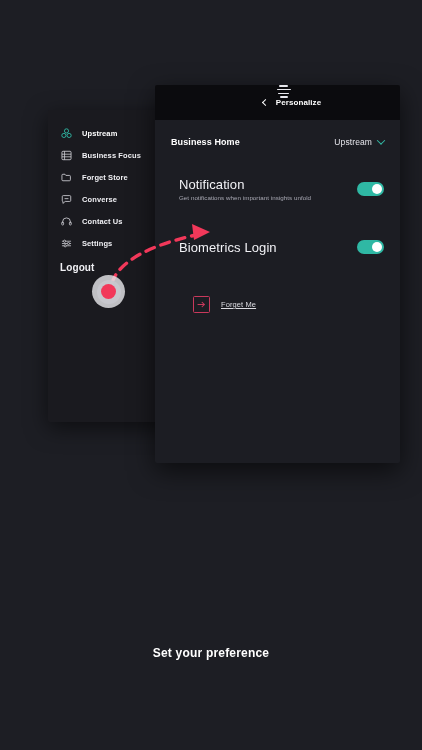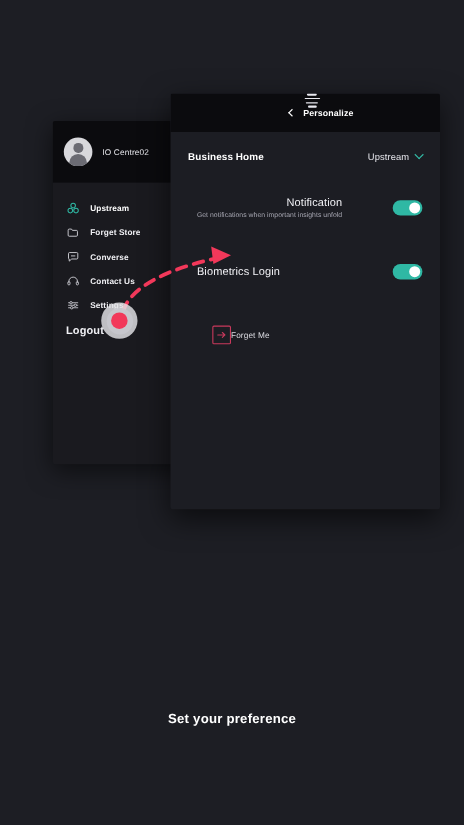--- a/index.html
+++ b/index.html
@@ -235,23 +235,22 @@
     align-items: center;
     justify-content: space-between;
     min-height: 30px;
   }
   #notification-row { margin-top: 10px; }
   #biometrics-row { margin-top: 28px; }
 
   .setting-text { padding-left: 8px; }
   .setting-title {
     color: #f2f2f6;
-    font-size: 10px;
-    letter-spacing: .1px;
-    text-align: right;
+    font-size: 13px;
+    letter-spacing: .1px;
   }
   .setting-sub {
     color: #a9a9b4;
     font-size: 6.2px;
     letter-spacing: .05px;
     margin-top: 2px;
   }
 
   .toggle {
     width: 27px;
@@ -282,23 +281,25 @@
   #forget-icon {
     width: 17px;
     height: 17px;
     border: 1.3px solid #c9395c;
     border-radius: 1.5px;
     display: flex;
     align-items: center;
     justify-content: center;
   }
   #forget-label {
+    margin-left: 11px;
     color: #dcdce2;
     font-size: 7.5px;
     letter-spacing: .1px;
+    text-decoration: underline;
   }
 
   
   #annotation {
     position: absolute;
     inset: 0;
     pointer-events: none;
   }
 
   #tap-indicator {
@@ -342,39 +343,44 @@
     letter-spacing: .2px;
   }
 </style>
 </head>
 <body>
 
 <div id="stage">
 
   <div id="left-panel">
 
-    <div id="left-panel-header">
-      <div class="avatar"></div>
-      <div id="username">IO Centre02</div>
-      <div id="close-badge">CLOSE</div>
-    </div>
 
     <ul id="nav-list">
 
       <li class="nav-item active">
         <span class="nav-icon">
           <svg width="13" height="13" viewBox="0 0 20 20" fill="none">
             <circle cx="10" cy="6" r="3.2" stroke="#2fb8a4" stroke-width="1.4"></circle>
             <circle cx="6" cy="13" r="3.2" stroke="#2fb8a4" stroke-width="1.4"></circle>
             <circle cx="14" cy="13" r="3.2" stroke="#2fb8a4" stroke-width="1.4"></circle>
           </svg>
         </span>
         <span class="nav-label">Upstream</span>
       </li>
 
+      <li class="nav-item">
+        <span class="nav-icon">
+          <svg width="13" height="13" viewBox="0 0 20 20" fill="none">
+            <rect x="3" y="3.5" width="14" height="13" rx="1.6" stroke="#cfcfd6" stroke-width="1.3"></rect>
+            <path d="M3 8h14M3 12h14" stroke="#cfcfd6" stroke-width="1.2"></path>
+            <path d="M7 3.5v13" stroke="#cfcfd6" stroke-width="1.2"></path>
+          </svg>
+        </span>
+        <span class="nav-label">Business Focus</span>
+      </li>
 
       <li class="nav-item">
         <span class="nav-icon">
           <svg width="13" height="13" viewBox="0 0 20 20" fill="none">
             <path d="M3 6.5a1.5 1.5 0 0 1 1.5-1.5h3.2l1.3 1.8h5.5A1.5 1.5 0 0 1 16 8.3v5.2A1.5 1.5 0 0 1 14.5 15h-10A1.5 1.5 0 0 1 3 13.5v-7z" stroke="#cfcfd6" stroke-width="1.3"></path>
           </svg>
         </span>
         <span class="nav-label">Forget Store</span>
       </li>
 

